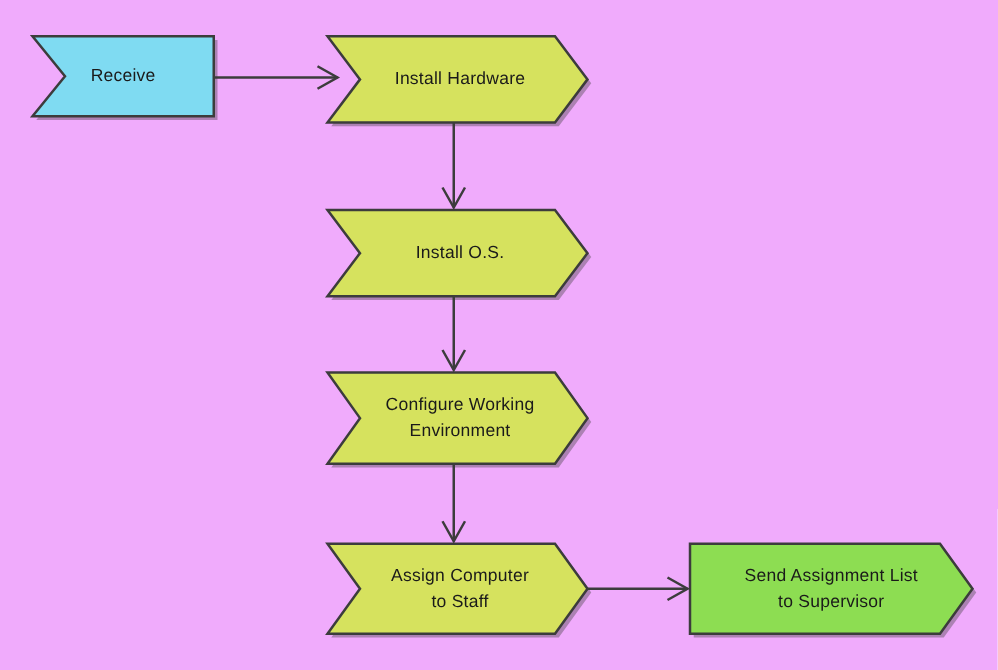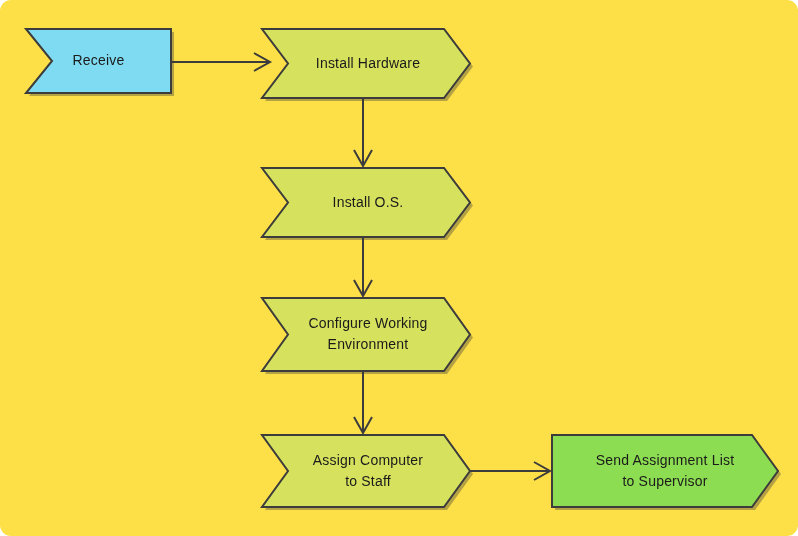--- a/index.html
+++ b/index.html
@@ -57,21 +57,21 @@
     stroke: #3c3c3c;
     stroke-width: 2;
     fill: none;
     stroke-linecap: butt;
     stroke-linejoin: miter;
   }
 </style>
 </head>
 <body>
 
-<div id="canvas-root" style="background: #fde047; border-radius: 11px;">
+<div id="canvas-root" style="background: #f0abfc;">
   <svg id="flow-svg" viewBox="0 0 798 536" xmlns="http://www.w3.org/2000/svg">
     <g id="shadow-layer">
         <polygon points="29,32 174,32 174,96 29,96 55,64" class="shape-shadow"></polygon>
         <polygon points="265,32 447,32 473,66.5 447,101 265,101 291,66.5" class="shape-shadow"></polygon>
         <polygon points="265,171 447,171 473,205.5 447,240 265,240 291,205.5" class="shape-shadow"></polygon>
         <polygon points="265,301 447,301 473,337.5 447,374 265,374 291,337.5" class="shape-shadow"></polygon>
         <polygon points="265,438 447,438 473,474 447,510 265,510 291,474" class="shape-shadow"></polygon>
         <polygon points="555,438 755,438 781,474 755,510 555,510" class="shape-shadow"></polygon>
       </g>
     <g id="shape-layer">

